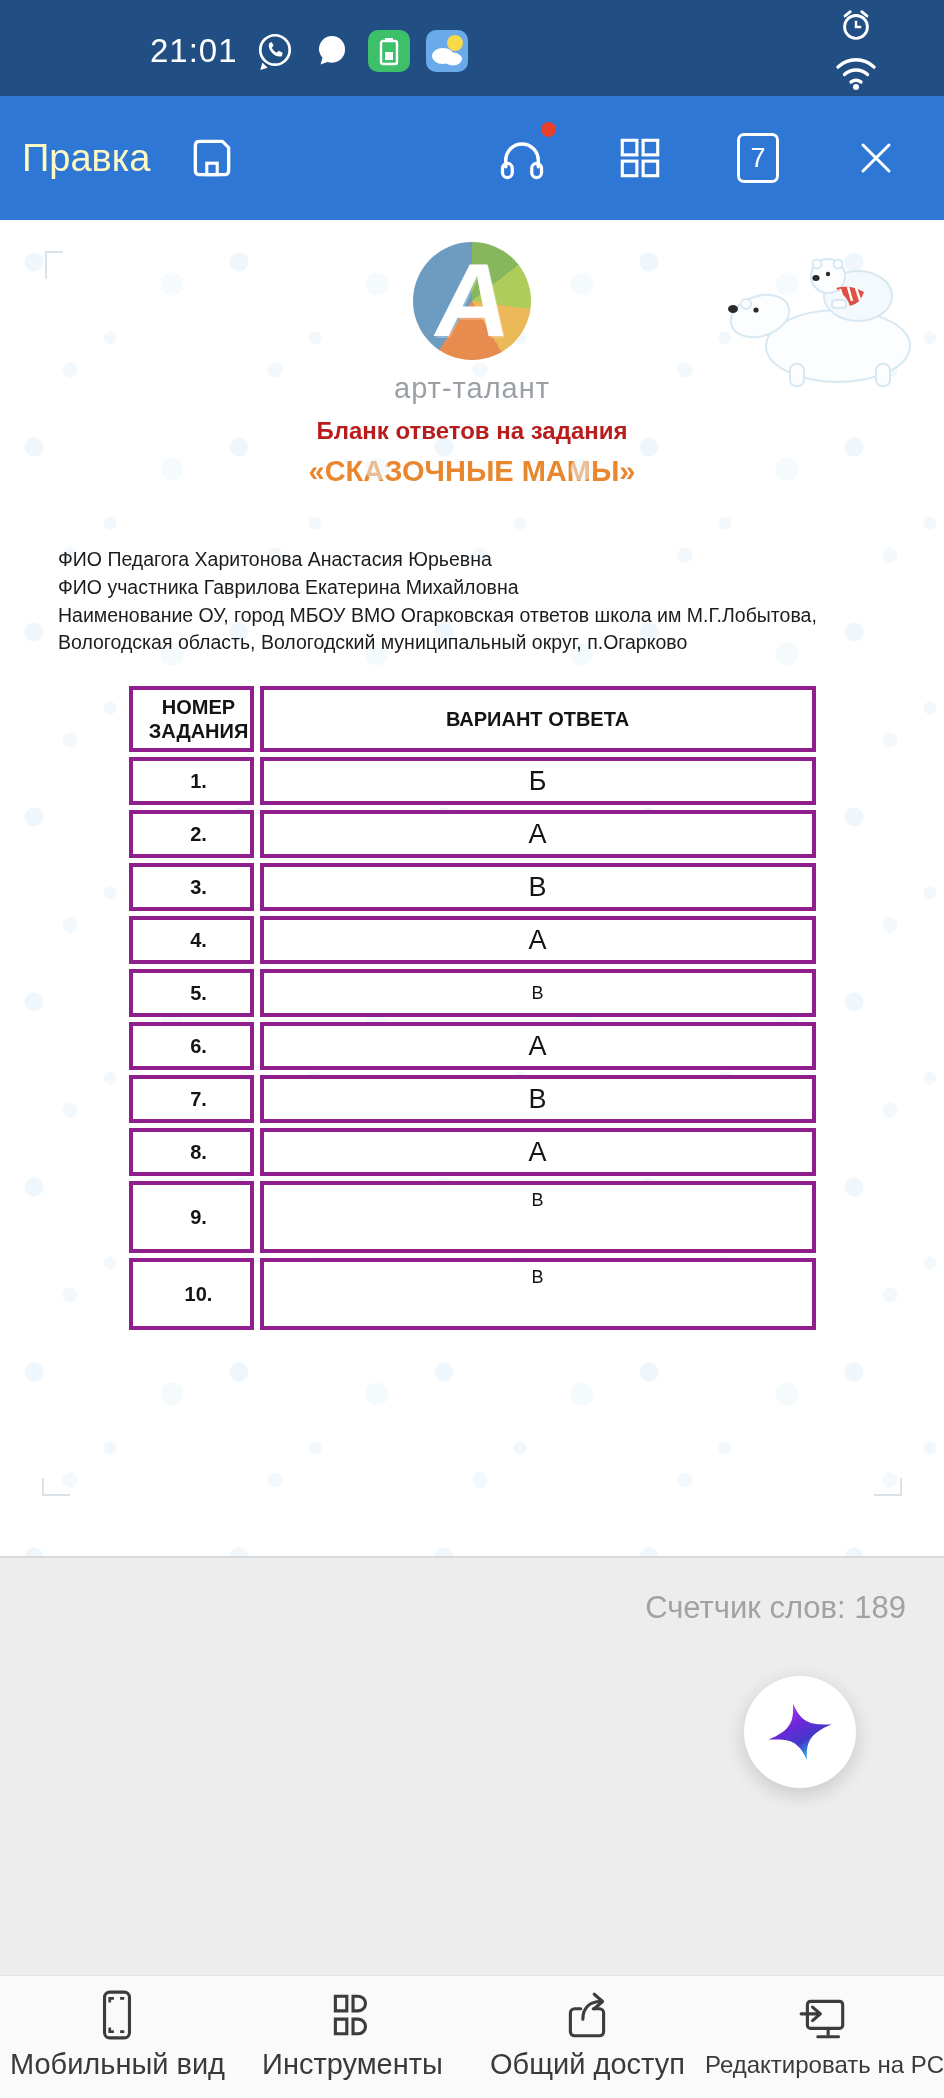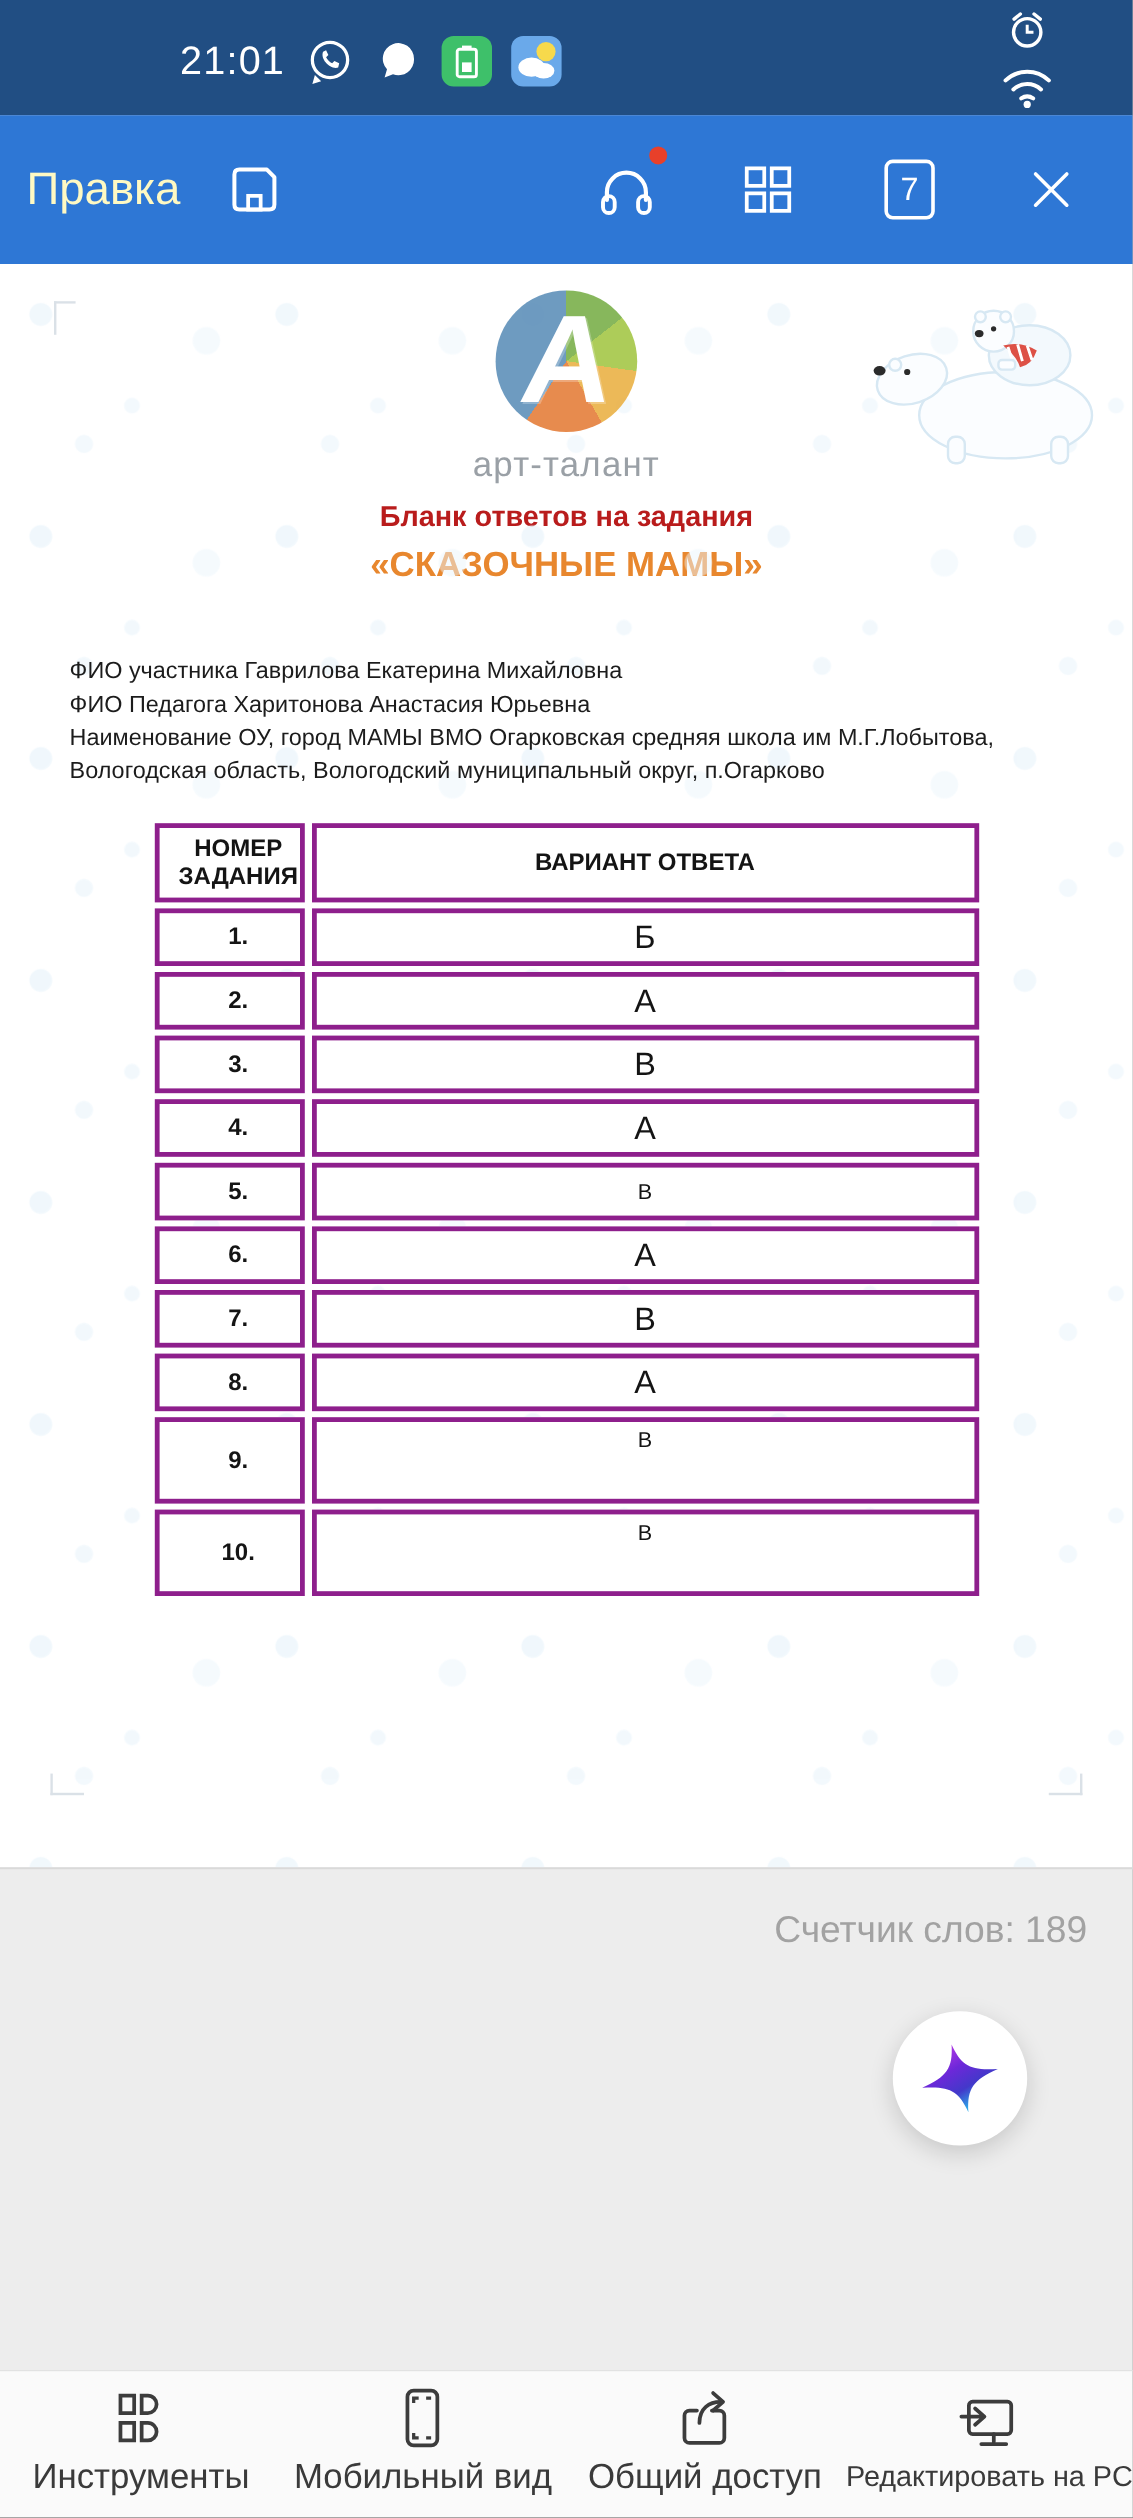--- a/index.html
+++ b/index.html
@@ -241,23 +241,23 @@
     <div class="logo-wrap">
       <div class="logo-circle"></div>
       <span class="logo-a">A</span>
     </div>
     <div class="logo-text">арт-талант</div>
 
     <div class="doc-h1">Бланк ответов на задания</div>
     <div class="doc-contest">«СКАЗОЧНЫЕ МАМЫ»</div>
 
     <div class="info-block">
+      <div>ФИО Педагога Харитонова Анастасия Юрьевна</div>
       <div>ФИО участника Гаврилова Екатерина Михайловна</div>
-      <div>ФИО Педагога Харитонова Анастасия Юрьевна</div>
-      <div>Наименование ОУ, город  МАМЫ ВМО Огарковская средняя школа им М.Г.Лобытова, Вологодская область, Вологодский муниципальный округ, п.Огарково</div>
+      <div>Наименование ОУ, город  МБОУ ВМО Огарковская ответов школа им М.Г.Лобытова, Вологодская область, Вологодский муниципальный округ, п.Огарково</div>
     </div>
 
     <table class="answers-table">
       <tbody>
         <tr class="header-row">
           <td class="num-cell">НОМЕР ЗАДАНИЯ</td>
           <td class="ans-cell">ВАРИАНТ ОТВЕТА</td>
         </tr>
       <tr>
             <td class="num-cell">1.</td>
@@ -320,44 +320,44 @@
           <path d="M50 6 C55 36 64 44 94 50 C64 56 55 64 50 94 C45 64 36 56 6 50 C36 44 45 36 50 6 Z" fill="url(#sparkGrad)"></path>
         </svg>
       </span>
     </button>
   </div>
 
   <div class="bottom-bar">
     <button class="bb-item">
       <span>
         <svg class="bicon" width="54" height="54" viewBox="0 0 52 52">
+            <rect x="14" y="4" width="24" height="44" rx="5" fill="none" stroke="#3c3c3c" stroke-width="3"></rect>
+            <g stroke="#3c3c3c" stroke-width="2.6" fill="none">
+              <path d="M19 14 v-4 h4 M33 10 h-4 M19 38 v4 h4 M33 42 h-4"></path>
+            </g>
+          </svg>
+      </span>
+      <span class="bb-label">Мобильный вид</span>
+    </button>
+    <button class="bb-item">
+      <span>
+        <svg class="bicon" width="54" height="54" viewBox="0 0 52 52">
             <g fill="none" stroke="#3c3c3c" stroke-width="3">
               <path d="M10 8 h11 v14 h-11 z"></path>
               <path d="M27 8 h5 a7 7 0 0 1 0 14 h-5 z"></path>
               <path d="M10 30 h11 v14 h-11 z"></path>
               <path d="M27 30 h5 a7 7 0 0 1 0 14 h-5 z"></path>
             </g>
           </svg>
       </span>
       <span class="bb-label">Инструменты</span>
     </button>
     <button class="bb-item">
       <span>
         <svg class="bicon" width="54" height="54" viewBox="0 0 52 52">
-            <rect x="14" y="4" width="24" height="44" rx="5" fill="none" stroke="#3c3c3c" stroke-width="3"></rect>
-            <g stroke="#3c3c3c" stroke-width="2.6" fill="none">
-              <path d="M19 14 v-4 h4 M33 10 h-4 M19 38 v4 h4 M33 42 h-4"></path>
-            </g>
-          </svg>
-      </span>
-      <span class="bb-label">Мобильный вид</span>
-    </button>
-    <button class="bb-item">
-      <span>
-        <svg class="bicon" width="54" height="54" viewBox="0 0 52 52">
             <path d="M20 20 h-6 a4 4 0 0 0 -4 4 v18 a4 4 0 0 0 4 4 h24 a4 4 0 0 0 4 -4 v-18 a4 4 0 0 0 -4 -4 h-6" fill="none" stroke="#3c3c3c" stroke-width="3" stroke-linecap="round"></path>
             <path d="M22 30 c0-12 8-17 17-17" fill="none" stroke="#3c3c3c" stroke-width="3" stroke-linecap="round"></path>
             <path d="M33 6 l8 7 -8 7" fill="none" stroke="#3c3c3c" stroke-width="3" stroke-linecap="round" stroke-linejoin="round"></path>
           </svg>
       </span>
       <span class="bb-label">Общий доступ</span>
     </button>
     <button class="bb-item">
       <span>
         <svg class="bicon" width="54" height="54" viewBox="0 0 52 52">

